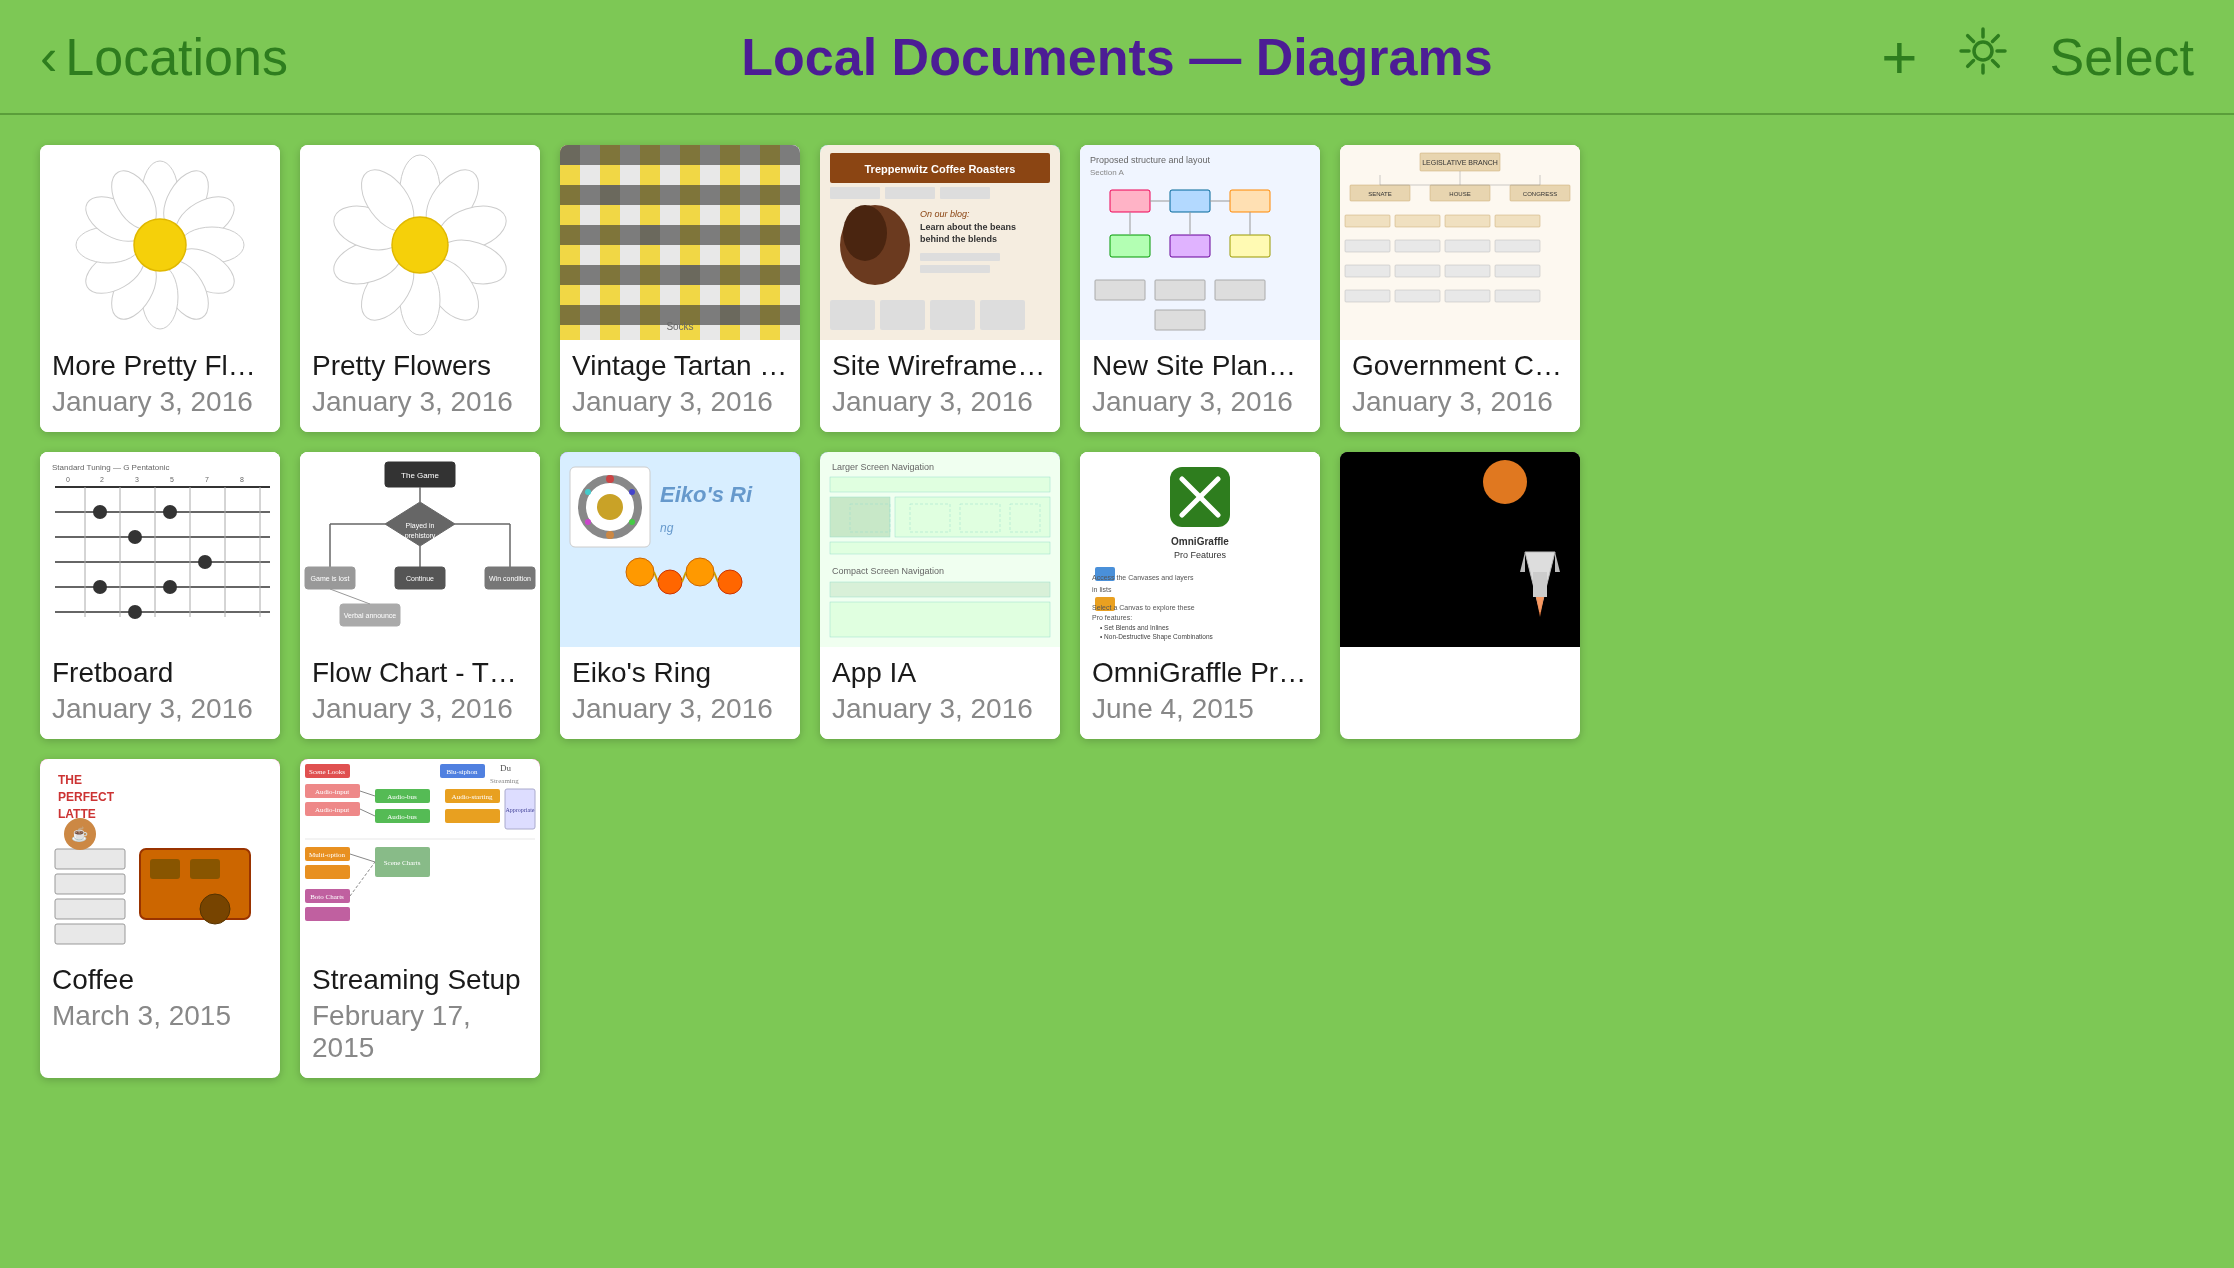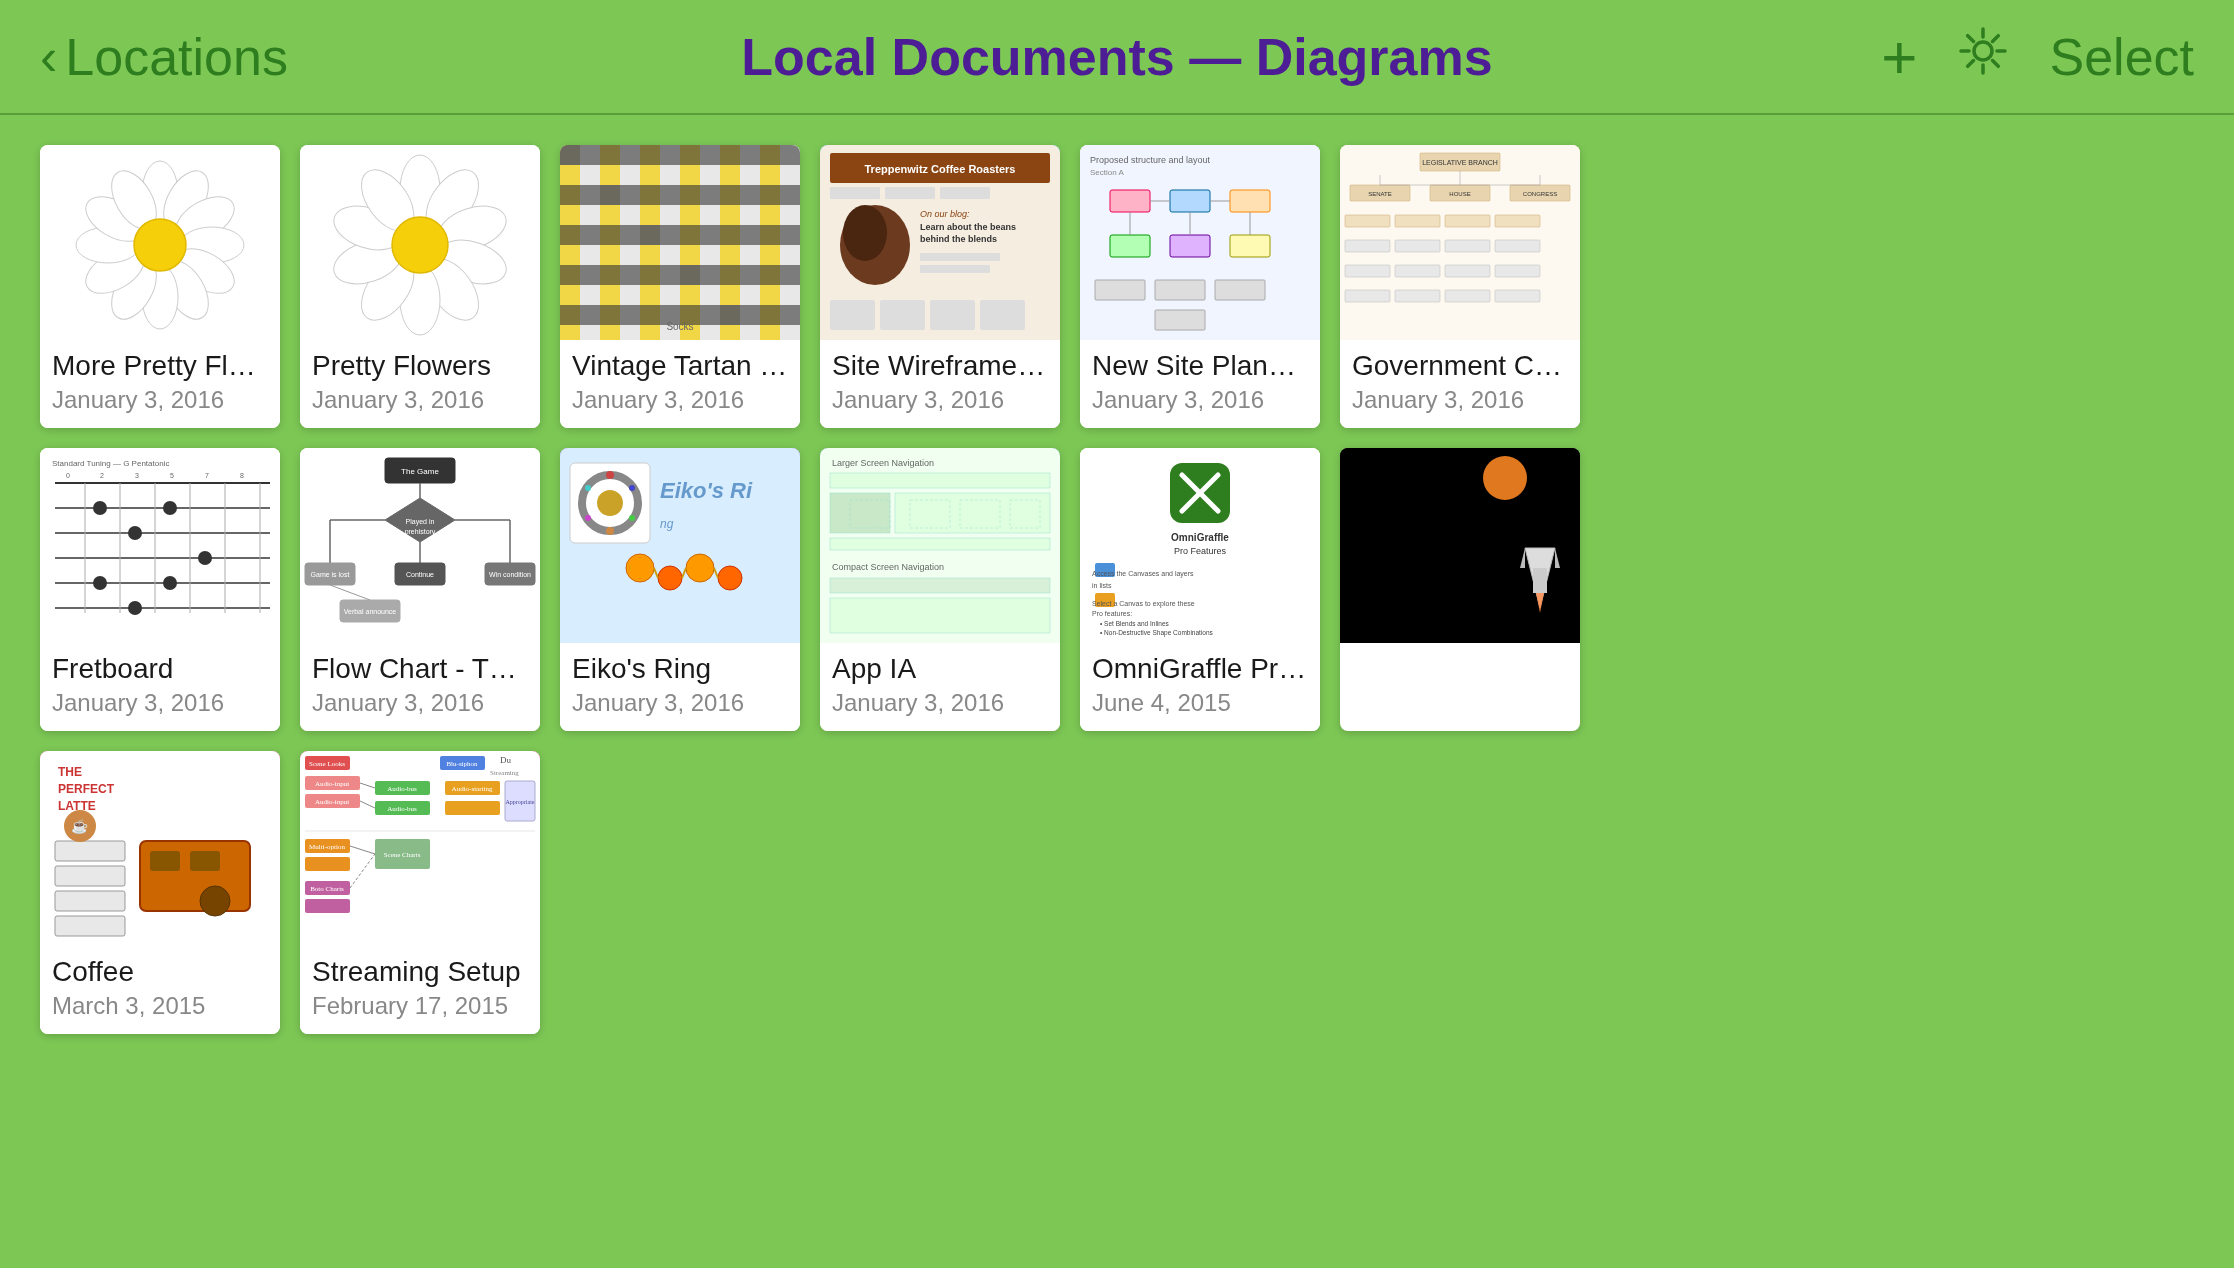--- a/index.html
+++ b/index.html
@@ -111,21 +111,21 @@
     }
     .doc-title {
       font-size: 28px;
       font-weight: 500;
       color: #1a1a1a;
       white-space: nowrap;
       overflow: hidden;
       text-overflow: ellipsis;
     }
     .doc-date {
-      font-size: 24px;
+      font-size: 28px;
       color: #888;
       margin-top: 4px;
     }
 
     
     .thumb-svg {
       width: 100%;
       height: 100%;
     }
 

